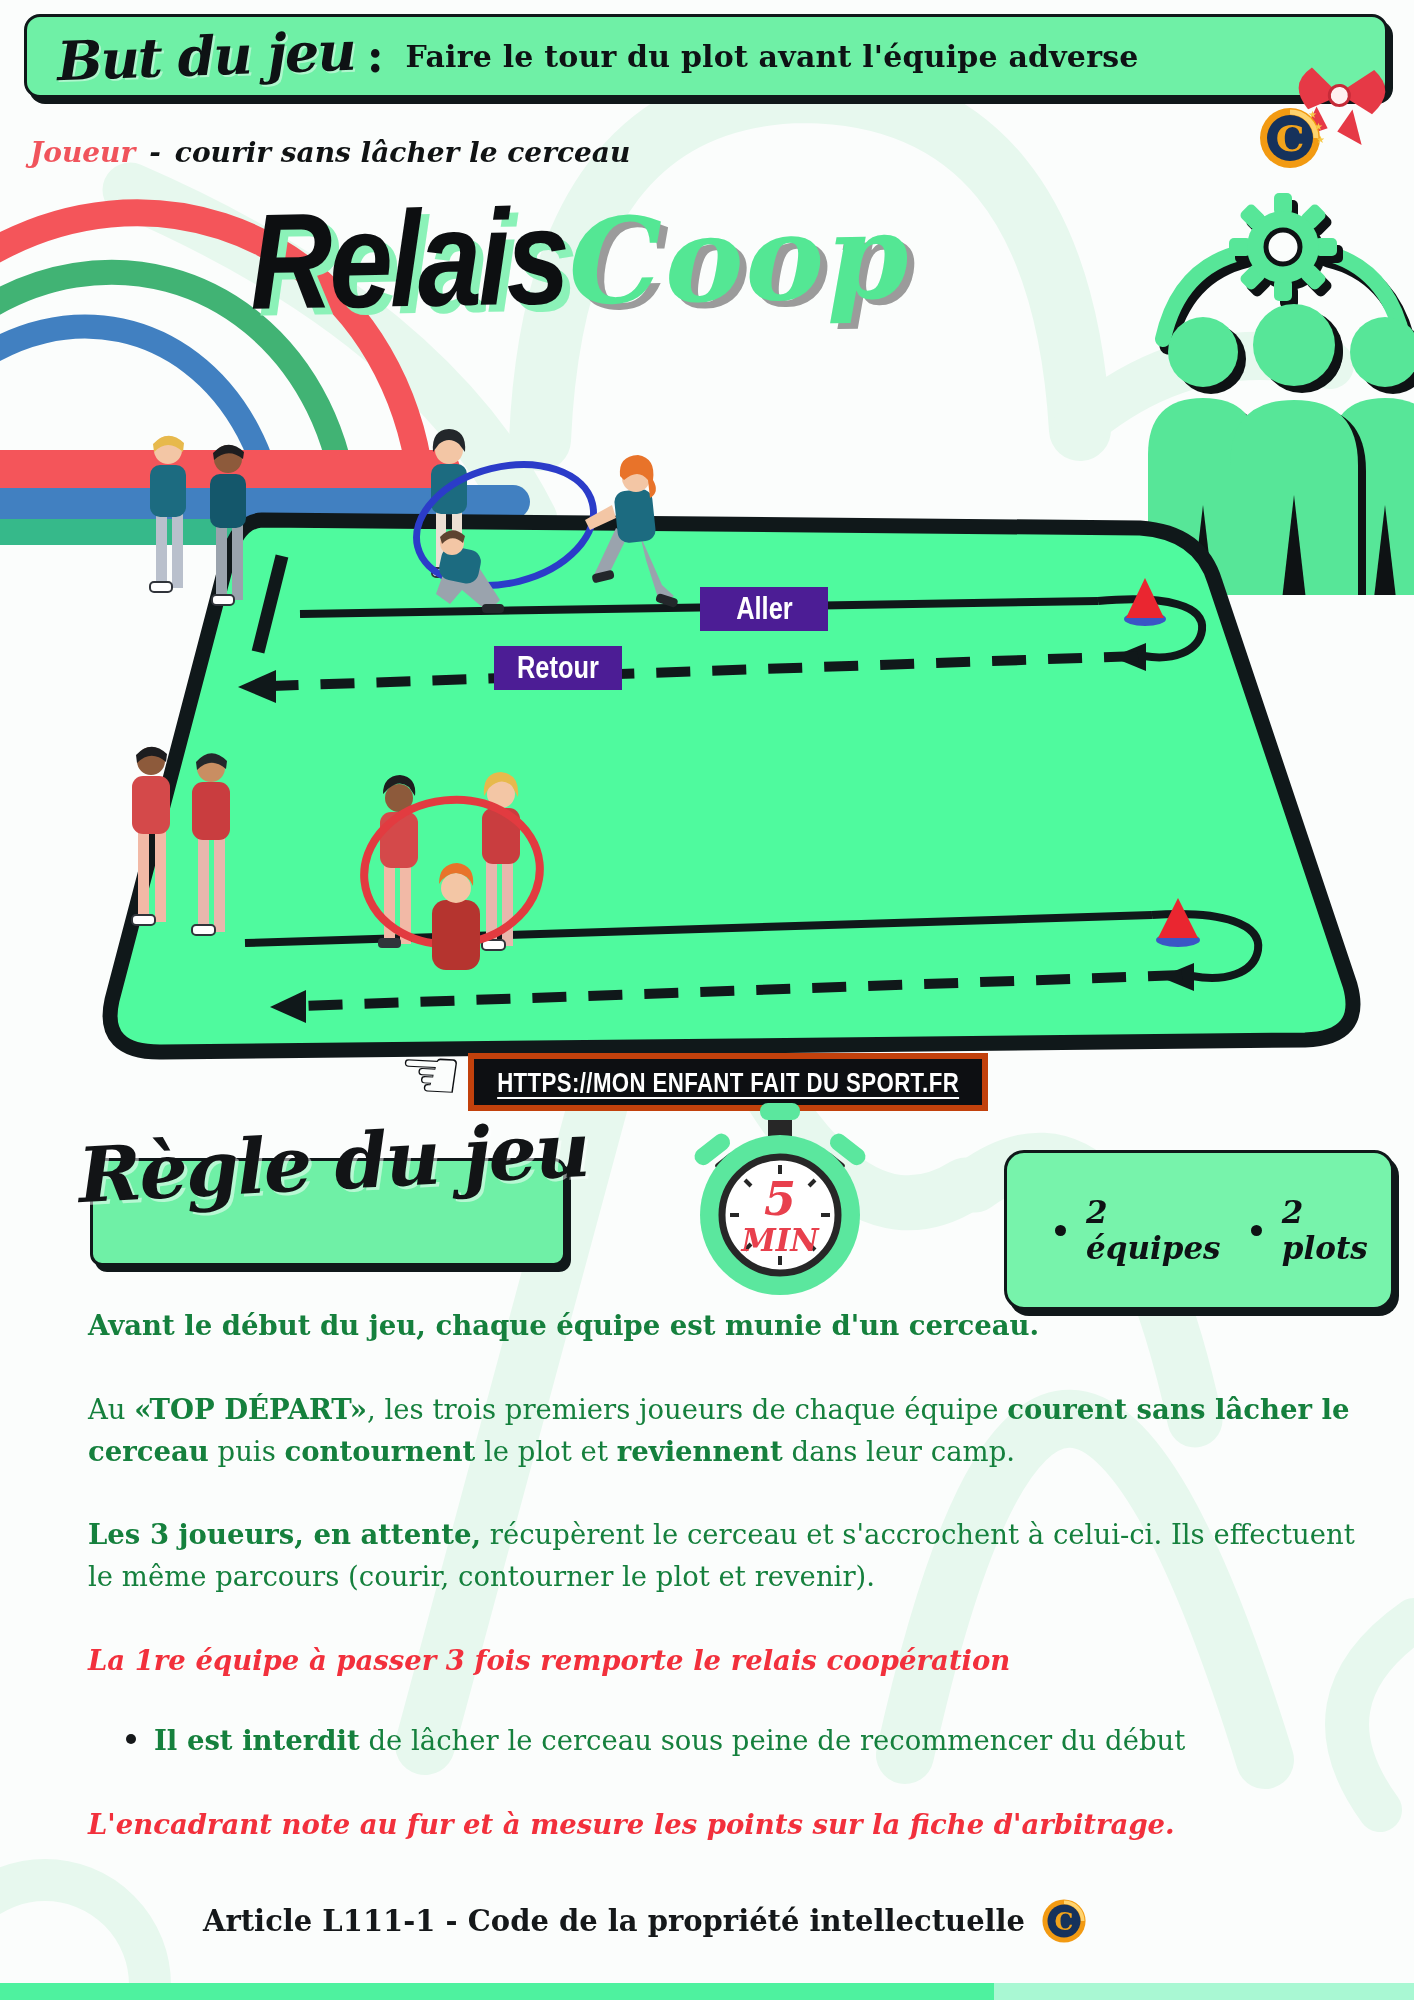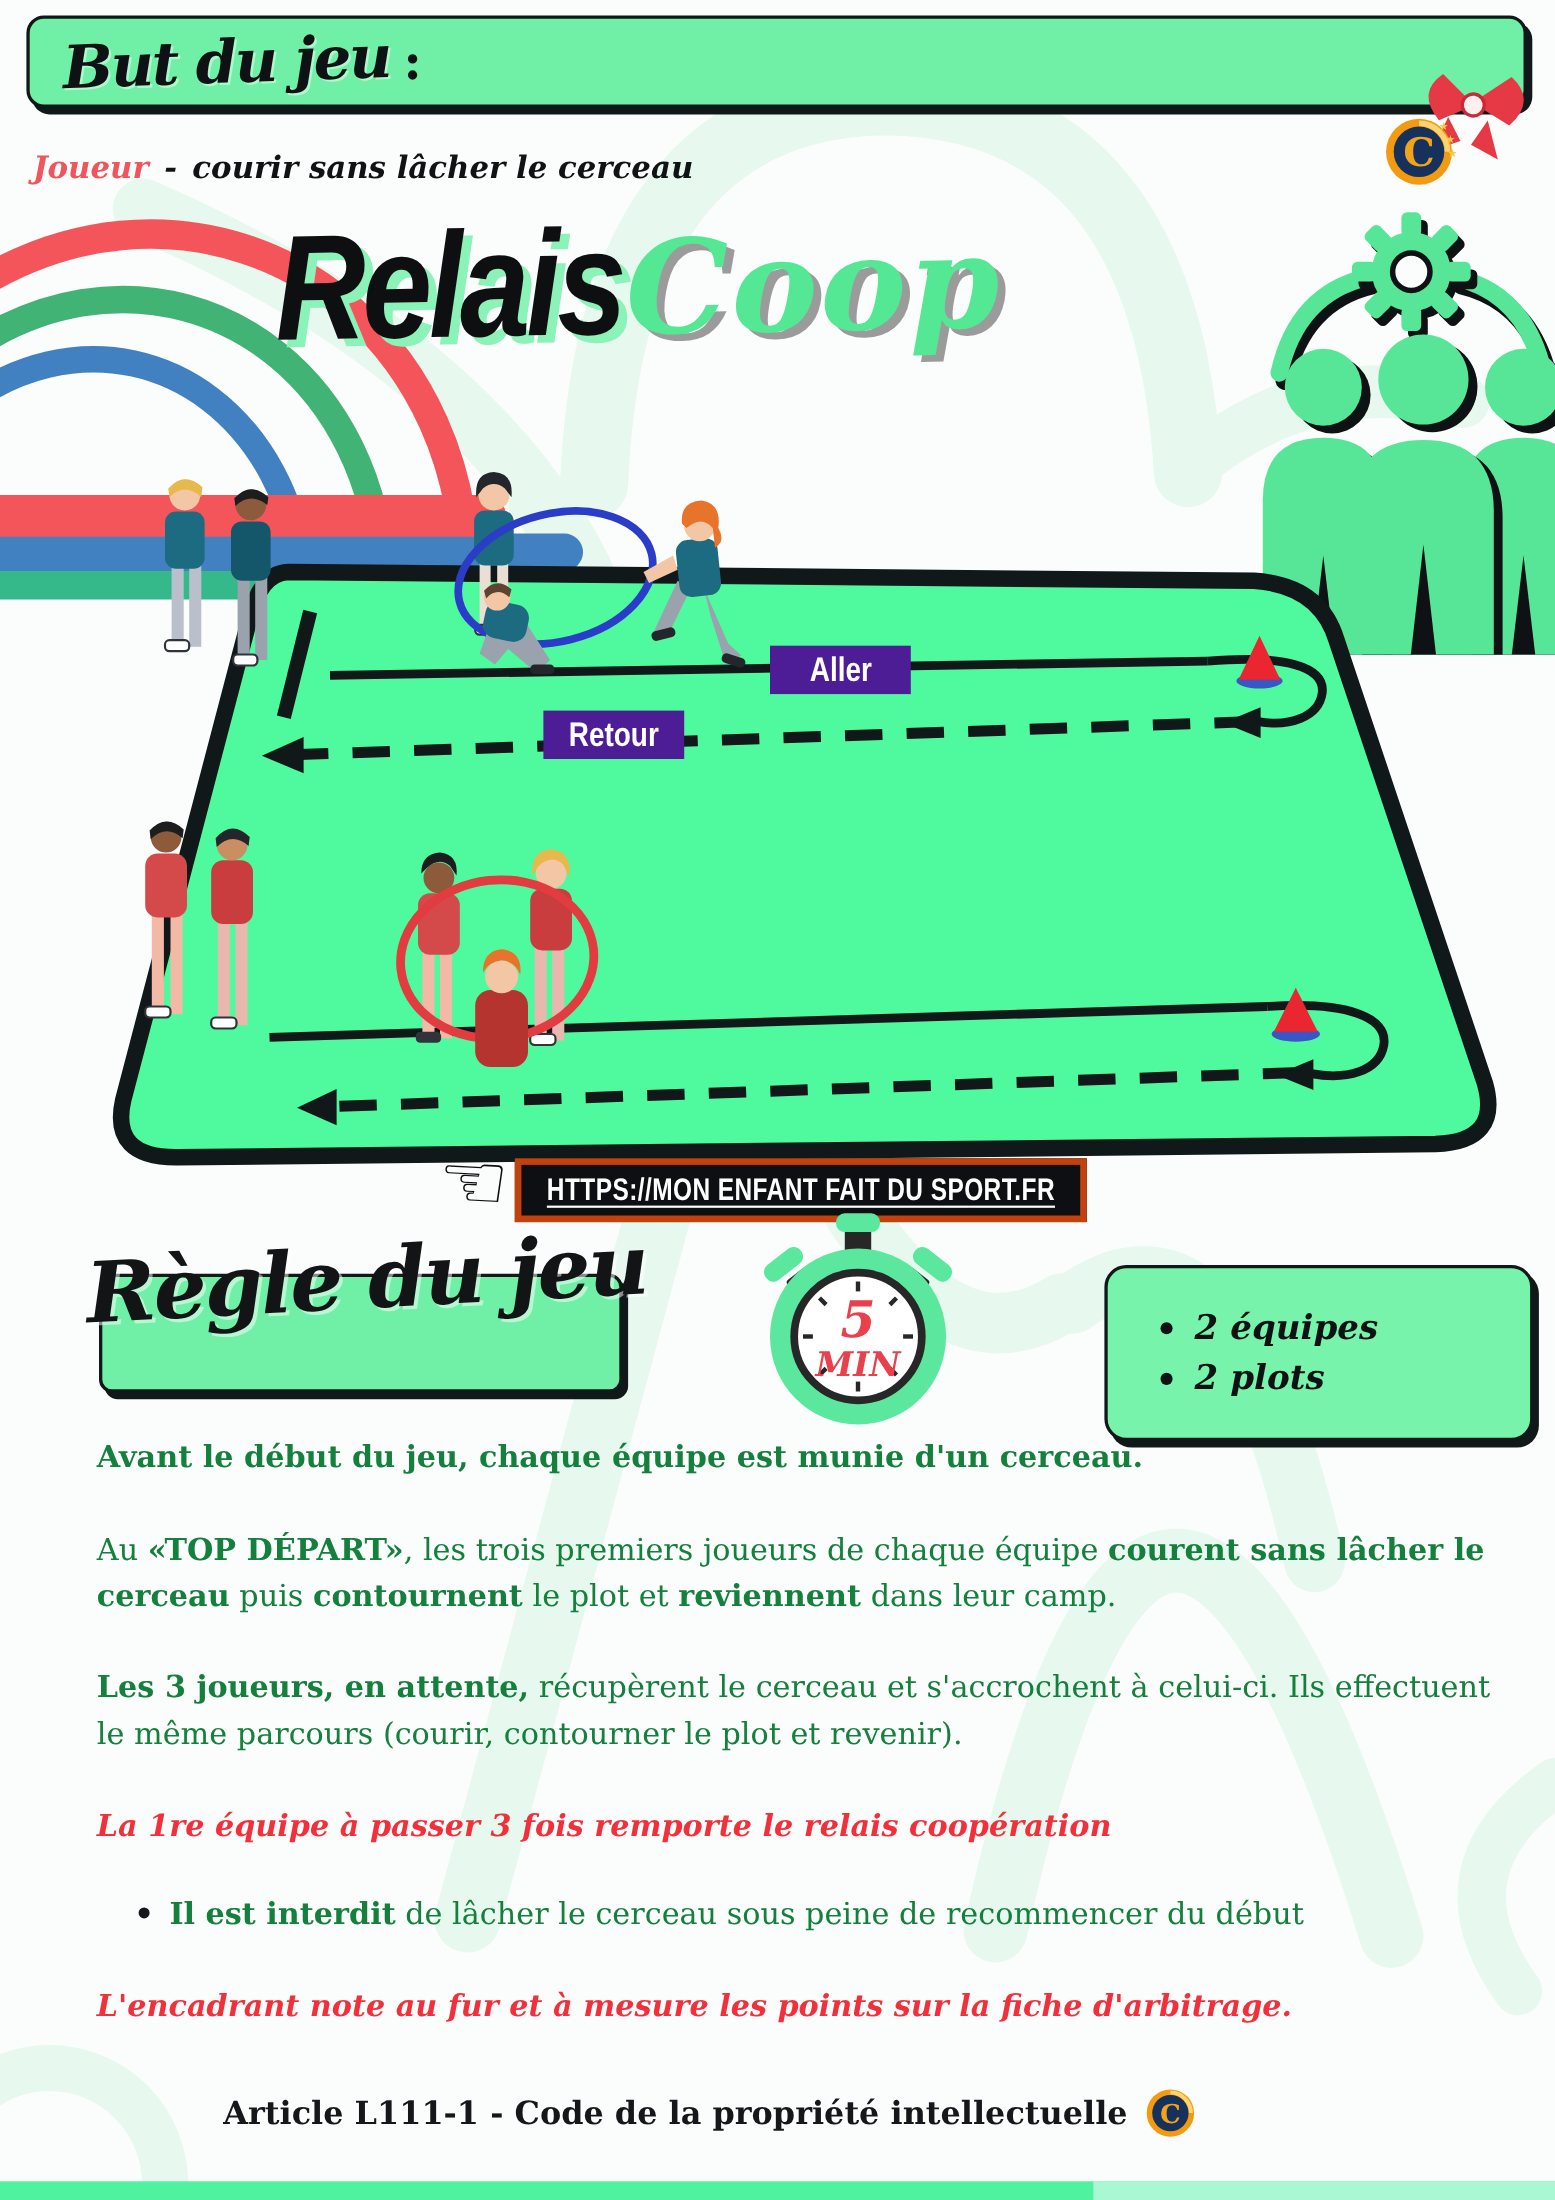--- a/index.html
+++ b/index.html
@@ -44,21 +44,21 @@
 
   
   .regle-box{left:90px;top:1158px;width:470px;height:102px;background:#6ff0a6;border:3px solid #10181a;
              border-radius:12px;box-shadow:5px 6px 0 #10181a;}
   .regle-script{left:78px;top:1118px;font-family:"DejaVu Serif",serif;font-weight:bold;font-style:italic;
              font-size:76px;color:#121416;transform:rotate(-3deg);letter-spacing:-2px;white-space:nowrap;
              text-shadow:3px 3px 0 rgba(255,255,255,.5);}
 
   
   .materials{left:1004px;top:1150px;width:390px;height:160px;background:#77f3ab;border:3px solid #10181a;
-             border-radius:20px;box-shadow:5px 6px 0 #10181a;display:flex;flex-direction:column;
+             border-radius:20px;box-shadow:5px 6px 0 #10181a;display:flex;
              justify-content:center;gap:10px;padding-left:48px;box-sizing:border-box;}
   .materials .item{display:flex;align-items:center;gap:20px;font-weight:bold;font-style:italic;font-size:31px;color:#0e1214;}
   .materials .dot{width:11px;height:11px;border-radius:50%;background:#0e1214;flex:none;}
 
   
   .rules{left:88px;top:1305px;width:1270px;}
   .rules .para{font-size:27.5px;line-height:1.52;color:#15803d;margin:0 0 42px 0;}
   .rules .para .b{font-weight:bold;}
   .rules .para.red{color:#f2303c;font-weight:bold;font-style:italic;margin-bottom:38px;}
   .rules .para.bullet{display:flex;gap:18px;padding-left:38px;box-sizing:border-box;}
@@ -95,20 +95,21 @@
       <path d="M 975 1185 Q 1120 1080 1195 1420" stroke-width="55"></path>
       <path d="M 905 1755 Q 1055 1080 1265 1760" stroke-width="58"></path>
       <circle cx="45" cy="1985" r="105" stroke-width="42"></circle>
       <path d="M 1414 1620 Q 1300 1700 1380 1810" stroke-width="44"></path>
     </g>
   </svg>
 
   <div class="abs banner">
     <span class="script">But du jeu</span>
     <span class="colon">:</span>
+    <span class="subtitle">Faire le tour du plot avant l'équipe adverse</span>
   </div>
 
   <div class="abs joueur">
     <span class="red">Joueur</span>
     <span>-</span>
     <span>courir sans lâcher le cerceau</span>
   </div>
 
   <svg class="abs" style="left:1288px;top:58px" width="110" height="92" viewBox="0 0 110 92">
     <g transform="rotate(8 55 40)">

